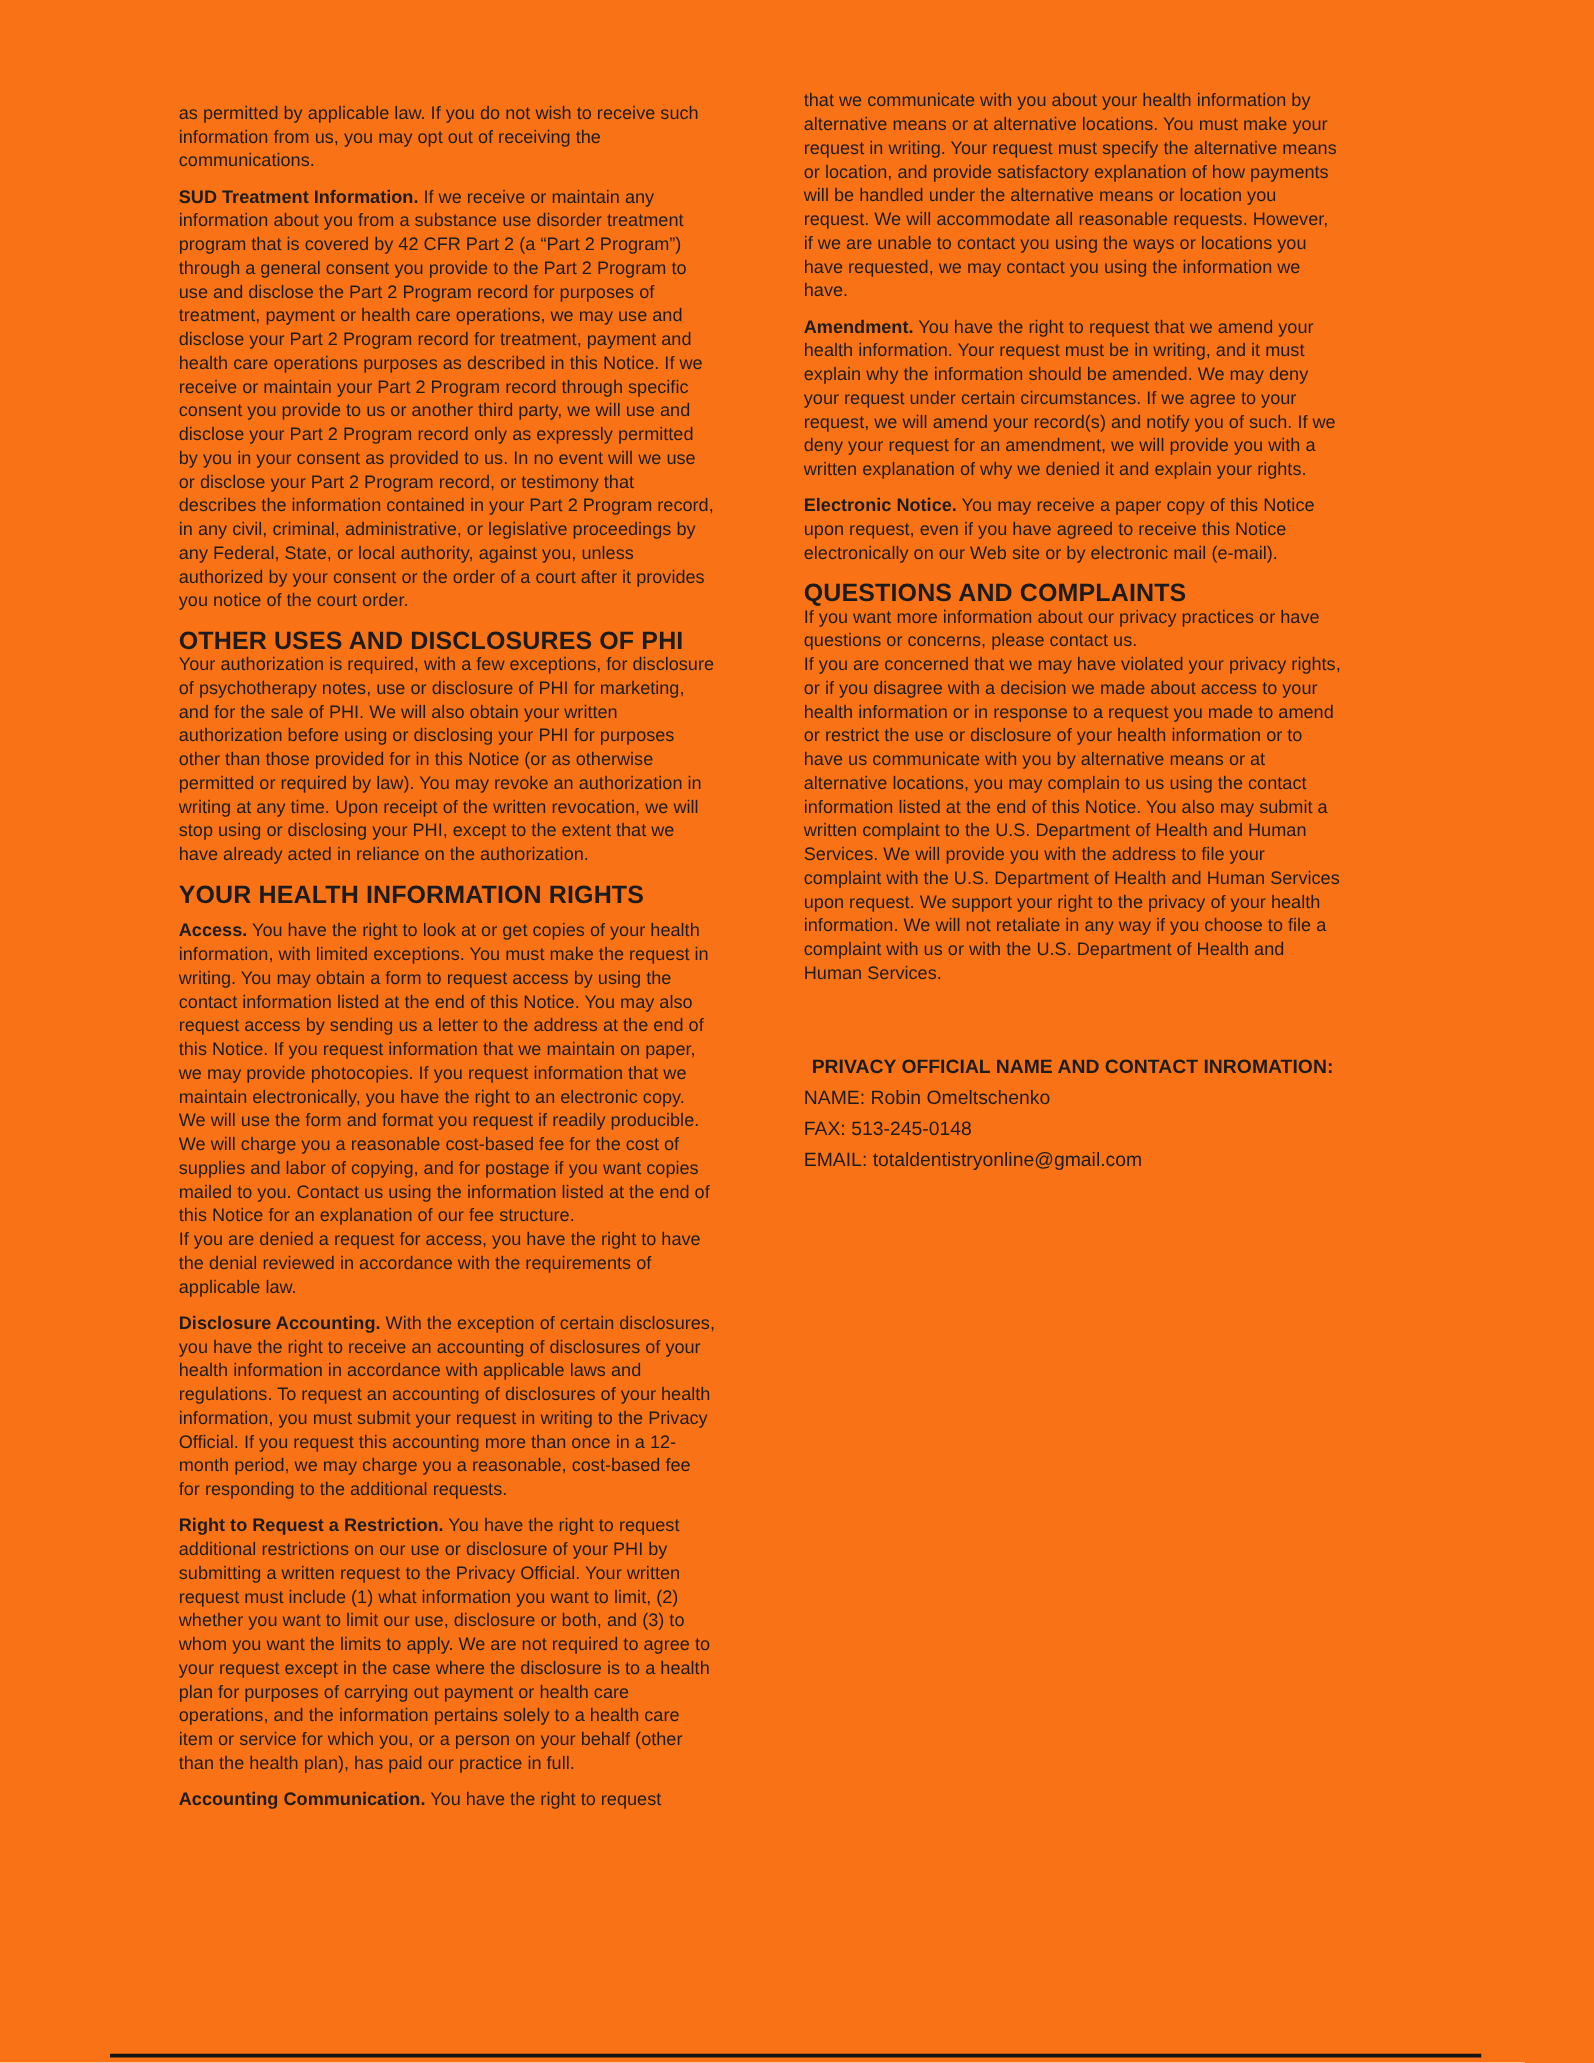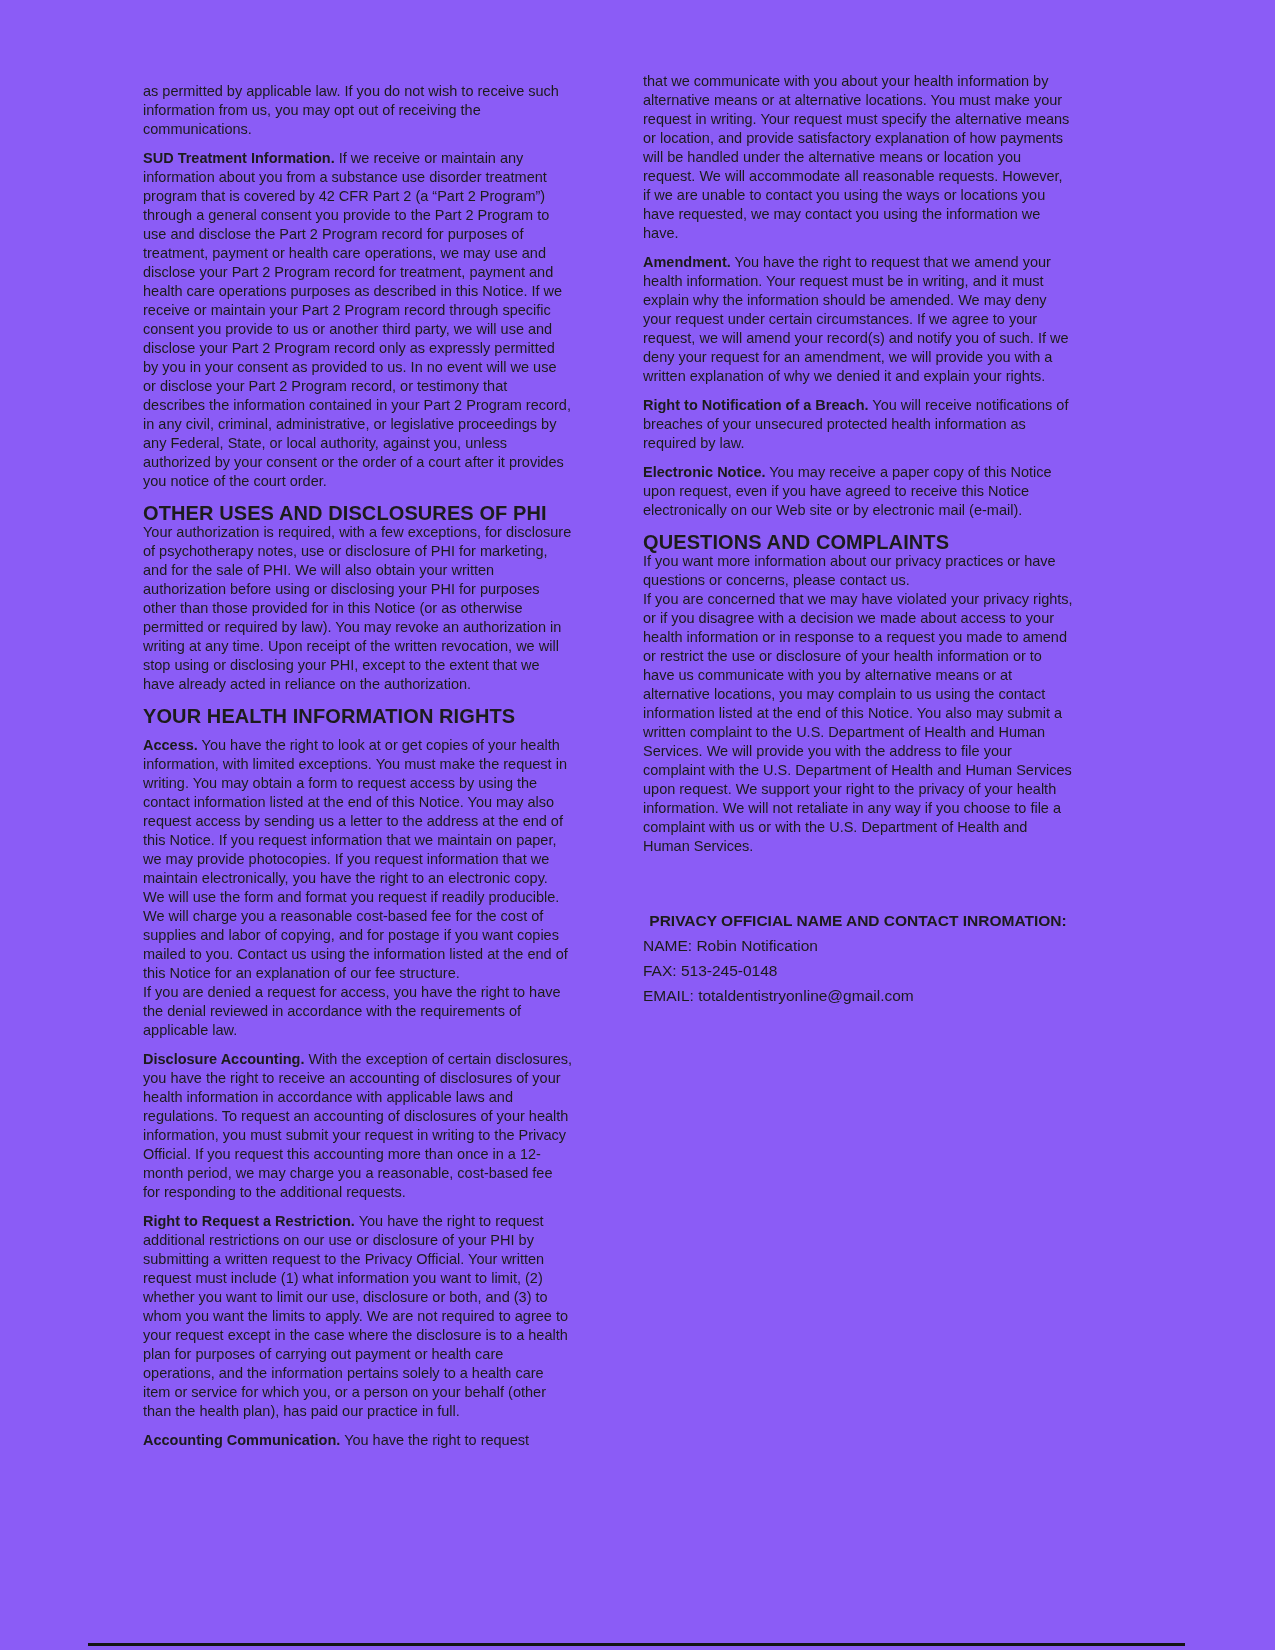--- a/index.html
+++ b/index.html
@@ -5,21 +5,21 @@
 <style>
   html, body {
     margin: 0;
     padding: 0;
     background: #ffffff;
   }
   .page {
     position: relative;
     width: 1275px;
     height: 1650px;
-    background: #8b5cf6;
+    background: #f97316;
     font-family: "Liberation Sans", sans-serif;
     color: #1c1c1c;
     overflow: hidden;
   }
   .col {
     position: absolute;
     top: 72px;
     width: 430px;
   }
   .col-left  { left: 143px; }
@@ -69,27 +69,26 @@
       <div class="h">YOUR HEALTH INFORMATION RIGHTS</div>
       <div class="p"><b>Access.</b><span> You have the right to look at or get copies of your health information, with limited exceptions. You must make the request in writing. You may obtain a form to request access by using the contact information listed at the end of this Notice. You may also request access by sending us a letter to the address at the end of this Notice. If you request information that we maintain on paper, we may provide photocopies. If you request information that we maintain electronically, you have the right to an electronic copy. We will use the form and format you request if readily producible. We will charge you a reasonable cost-based fee for the cost of supplies and labor of copying, and for postage if you want copies mailed to you. Contact us using the information listed at the end of this Notice for an explanation of our fee structure.
 If you are denied a request for access, you have the right to have the denial reviewed in accordance with the requirements of applicable law.</span></div>
       <div class="p"><b>Disclosure Accounting.</b><span> With the exception of certain disclosures, you have the right to receive an accounting of disclosures of your health information in accordance with applicable laws and regulations. To request an accounting of disclosures of your health information, you must submit your request in writing to the Privacy Official. If you request this accounting more than once in a 12-month period, we may charge you a reasonable, cost-based fee for responding to the additional requests.</span></div>
       <div class="p"><b>Right to Request a Restriction.</b><span> You have the right to request additional restrictions on our use or disclosure of your PHI by submitting a written request to the Privacy Official. Your written request must include (1) what information you want to limit, (2) whether you want to limit our use, disclosure or both, and (3) to whom you want the limits to apply. We are not required to agree to your request except in the case where the disclosure is to a health plan for purposes of carrying out payment or health care operations, and the information pertains solely to a health care item or service for which you, or a person on your behalf (other than the health plan), has paid our practice in full.</span></div>
       <div class="p"><b>Accounting Communication.</b><span> You have the right to request</span></div>
     </div>
   <div class="col col-right">
       <div class="p tight"><span>that we communicate with you about your health information by alternative means or at alternative locations. You must make your request in writing. Your request must specify the alternative means or location, and provide satisfactory explanation of how payments will be handled under the alternative means or location you request. We will accommodate all reasonable requests. However, if we are unable to contact you using the ways or locations you have requested, we may contact you using the information we have.</span></div>
       <div class="p"><b>Amendment.</b><span> You have the right to request that we amend your health information. Your request must be in writing, and it must explain why the information should be amended. We may deny your request under certain circumstances. If we agree to your request, we will amend your record(s) and notify you of such. If we deny your request for an amendment, we will provide you with a written explanation of why we denied it and explain your rights.</span></div>
-      <div class="p"><b>Right to Notification of a Breach.</b><span> You will receive notifications of breaches of your unsecured protected health information as required by law.</span></div>
       <div class="p"><b>Electronic Notice.</b><span> You may receive a paper copy of this Notice upon request, even if you have agreed to receive this Notice electronically on our Web site or by electronic mail (e-mail).</span></div>
       <div class="h">QUESTIONS AND COMPLAINTS</div>
       <div class="p tight"><span>If you want more information about our privacy practices or have questions or concerns, please contact us.
 If you are concerned that we may have violated your privacy rights, or if you disagree with a decision we made about access to your health information or in response to a request you made to amend or restrict the use or disclosure of your health information or to have us communicate with you by alternative means or at alternative locations, you may complain to us using the contact information listed at the end of this Notice. You also may submit a written complaint to the U.S. Department of Health and Human Services. We will provide you with the address to file your complaint with the U.S. Department of Health and Human Services upon request. We support your right to the privacy of your health information. We will not retaliate in any way if you choose to file a complaint with us or with the U.S. Department of Health and Human Services.</span></div>
       <div style="height: 52px;"></div>
       <div class="p contact">
         <div class="contact-heading">PRIVACY OFFICIAL NAME AND CONTACT INROMATION:</div>
-        <div>NAME: Robin Notification</div>
+        <div>NAME: Robin Omeltschenko</div>
         <div>FAX: 513-245-0148</div>
         <div>EMAIL: totaldentistryonline@gmail.com</div>
       </div>
     </div>
   <div class="footer-rule"></div>
 </div>
 
 </body></html>

